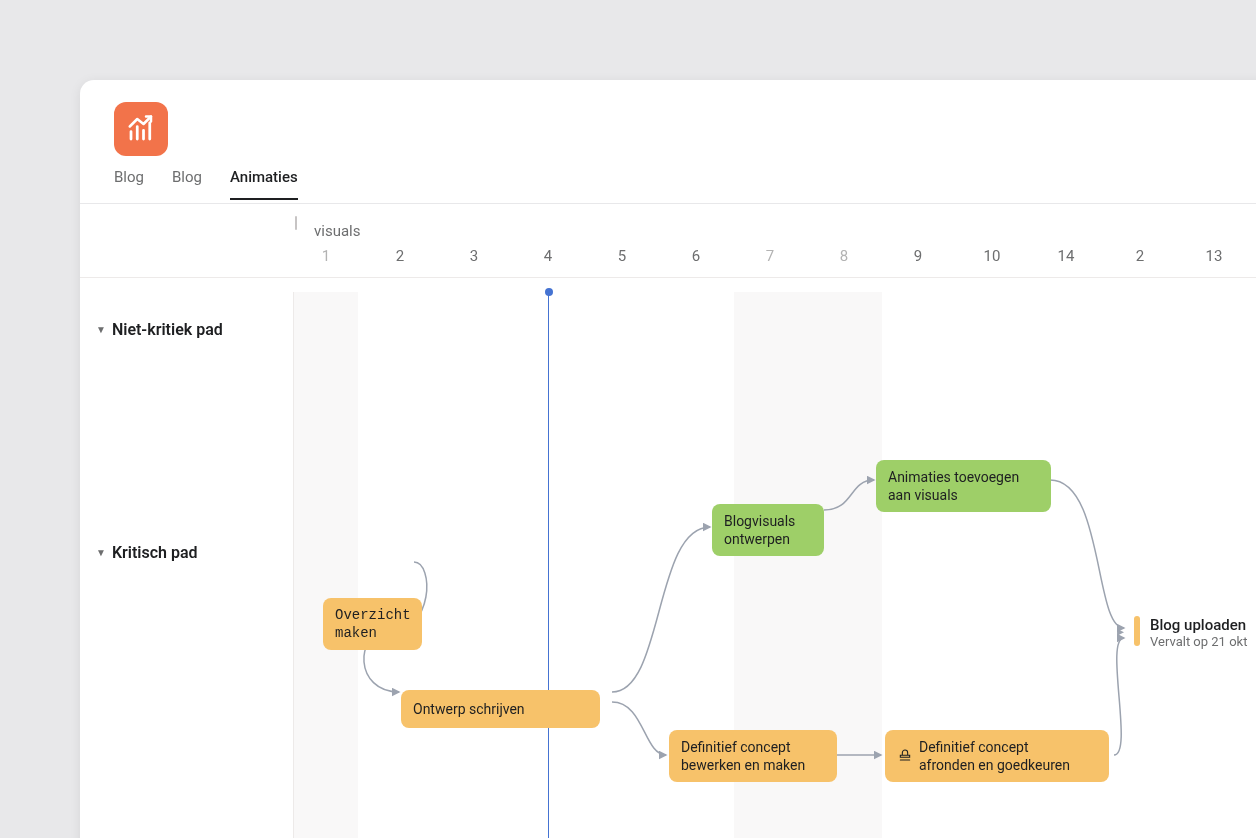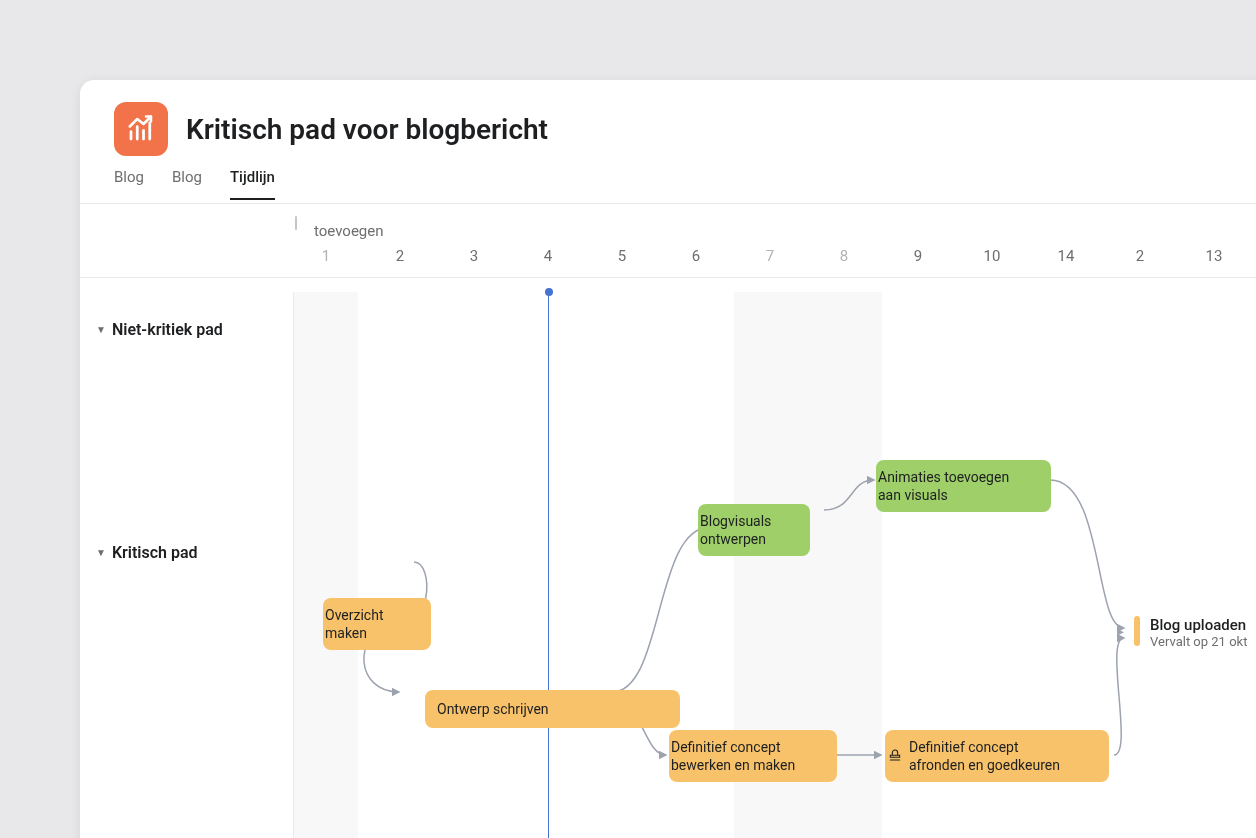--- a/index.html
+++ b/index.html
@@ -153,21 +153,21 @@
     position: absolute;
     top: -4px;
     left: -3.5px;
     width: 8px; height: 8px;
     background: #4573d2;
     border-radius: 50%;
   }
   .task {
     position: absolute;
     border-radius: 8px;
-    padding: 8px 2px;
+    padding: 8px 12px;
     font-size: 14px;
     line-height: 1.3;
     color: #1e1f21;
     cursor: pointer;
     z-index: 2;
     display: flex;
     align-items: center;
     gap: 6px;
   }
   .task.orange { background: #f7c26a; }
@@ -226,32 +226,31 @@
 <div class="window">
 
   <div class="header">
     <div class="app-icon">
       <svg viewBox="0 0 24 24">
         <path d="M4 20 L4 14 M9 20 L9 10 M14 20 L14 13 M19 20 L19 7" stroke="#fff" stroke-width="2.2" stroke-linecap="round" fill="none"></path>
         <path d="M3 10 L9 4 L14 8 L20 2" stroke="#fff" stroke-width="2" fill="none" stroke-linecap="round" stroke-linejoin="round"></path>
         <path d="M16 2 L20 2 L20 6" stroke="#fff" stroke-width="2" fill="none" stroke-linecap="round" stroke-linejoin="round"></path>
       </svg>
     </div>
-    <div class="title">Kritisch pad voor blogbericht</div>
   </div>
 
   <div class="tabs">
     <div class="tab">Blog</div>
     <div class="tab">Blog</div>
-    <div class="tab active">Tijdlijn</div>
+    <div class="tab active">Animaties</div>
   </div>
 
   <div class="timeline-header">
     <div class="month-tick" style="left:215px;"></div>
-    <div class="month-label" style="left:234px;">toevoegen</div>
+    <div class="month-label" style="left:234px;">visuals</div>
     <div class="day-labels">
       <div class="day weekend" style="left:246px;">1</div>
       <div class="day" style="left:320px;">2</div>
       <div class="day" style="left:394px;">3</div>
       <div class="day" style="left:468px;">4</div>
       <div class="day" style="left:542px;">5</div>
       <div class="day" style="left:616px;">6</div>
       <div class="day weekend" style="left:690px;">7</div>
       <div class="day weekend" style="left:764px;">8</div>
       <div class="day" style="left:838px;">9</div>
@@ -299,34 +298,34 @@
 
         <path d="M318 410 C350 410 350 463 372 463" stroke="#9ca3af" stroke-width="1.5" fill="none" marker-end="url(#ah)"></path>
 
         <path d="M543 463 L587 463" stroke="#9ca3af" stroke-width="1.5" fill="none" marker-end="url(#ah)"></path>
 
         <path d="M756 188 C810 188 800 336 830 336" stroke="#9ca3af" stroke-width="1.5" fill="none" marker-end="url(#ah)"></path>
 
         <path d="M820 463 C840 463 810 346 830 346" stroke="#9ca3af" stroke-width="1.5" fill="none" marker-end="url(#ah)"></path>
       </svg>
 
-      <div class="task green" style="left:404px; top:212px; width:112px;align-items:flex-end;">
+      <div class="task green" style="left:418px; top:212px; width:112px;align-items:flex-end;">
         <span style="white-space:pre-line;">Blogvisuals
 ontwerpen</span>
       </div>
       <div class="task green" style="left:582px; top:168px; width:175px;">
         <span style="white-space:pre-line;">Animaties toevoegen
 aan visuals</span>
       </div>
 
-      <div class="task orange" style="left:29px; top:306px; width:108px;">
+      <div class="task orange" style="left:29px; top:306px; width:99px;font-family:Liberation Mono, monospace;">
         <span style="white-space:pre-line;">Overzicht
 maken</span>
       </div>
-      <div class="task orange" style="left:107px; top:398px; width:255px; padding:10px 12px;margin-left:24px;">
+      <div class="task orange" style="left:107px; top:398px; width:199px; padding:10px 12px;">
         <span>Ontwerp schrijven</span>
       </div>
       <div class="task orange" style="left:375px; top:438px; width:168px;">
         <span style="white-space:pre-line;">Definitief concept
 bewerken en maken</span>
       </div>
       <div class="task orange" style="left:591px; top:438px; width:224px;">
         <svg class="stamp" width="16" height="16" viewBox="0 0 24 24">
           <path d="M8 11 V7 a4 4 0 0 1 8 0 V11 M5 11 h14 v3 H5 Z M5 18 h14" stroke="#1e1f21" stroke-width="1.6" fill="none" stroke-linecap="round"></path>
         </svg>

